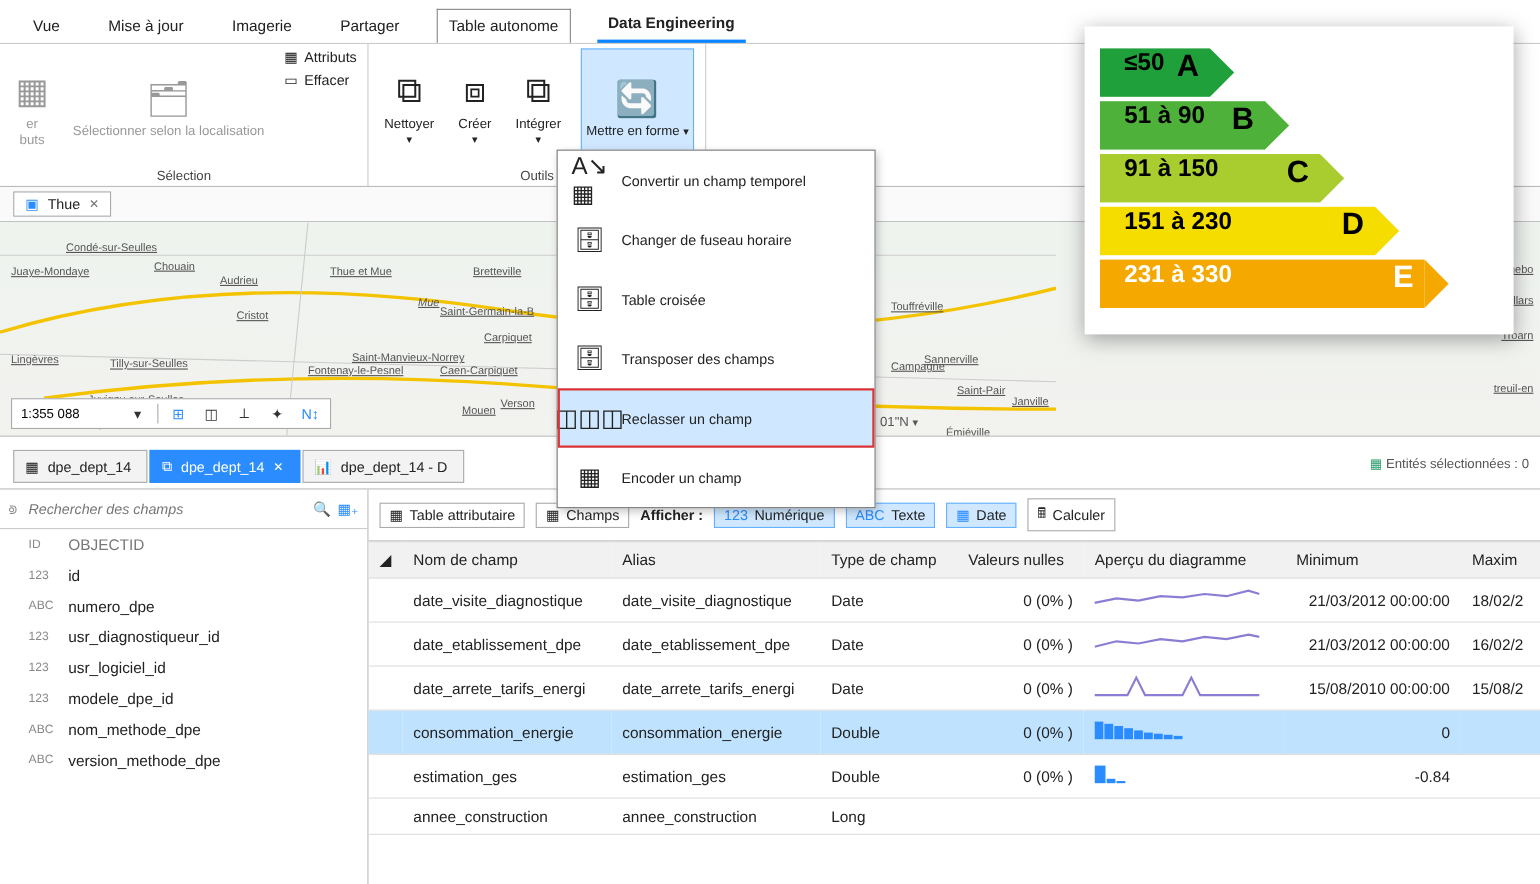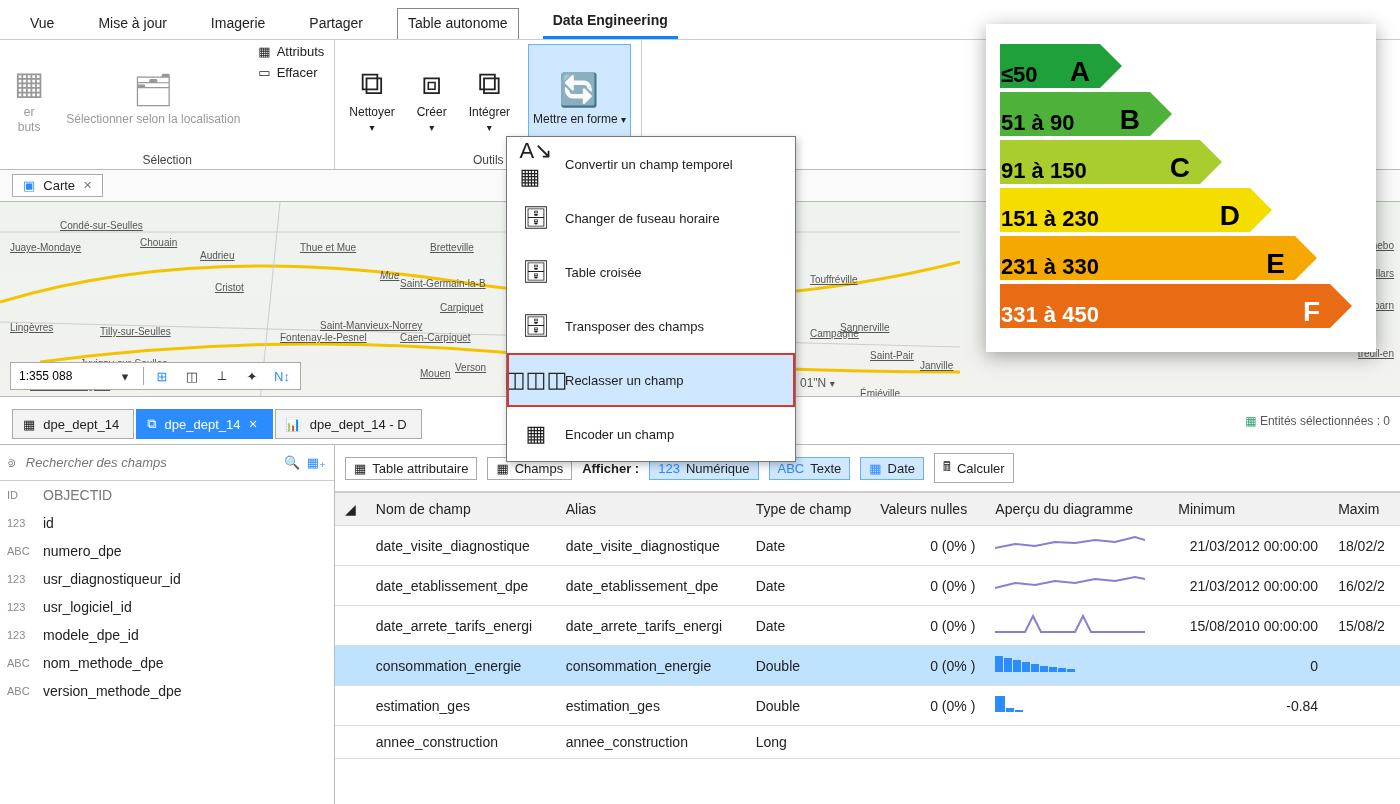--- a/index.html
+++ b/index.html
@@ -26,33 +26,33 @@
 .map-toolbar { position: absolute; left: 10px; bottom: 6px; display: flex; gap: 6px; align-items: center; background: #fff; border: 1px solid #aaa; padding: 2px 6px; }
 .map-toolbar input { width: 90px; border: none; font-size: 12px; padding: 2px; }
 .tool-ico { width: 24px; height: 22px; display: inline-flex; align-items: center; justify-content: center; font-size: 13px; color: #333; }
 .dropdown-menu { position: absolute; top: 136px; left: 506px; width: 290px; background: #fff; border: 1px solid #777; box-shadow: 2px 3px 8px rgba(0,0,0,.25); z-index: 50; }
 .dropdown-menu .mi { display: flex; align-items: center; gap: 12px; padding: 10px 12px; cursor: pointer; }
 .dropdown-menu .mi .ico { width: 34px; height: 34px; display: flex; align-items: center; justify-content: center; font-size: 22px; }
 .dropdown-menu .mi.highlight { background: #cfe8ff; outline: 2px solid #d33; outline-offset: -2px; }
 .status-row { position: absolute; right: 10px; top: 414px; font-size: 12px; color: #555; }
 .energy-overlay { position: absolute; top: 24px; right: 24px; width: 390px; background: #fff; box-shadow: 0 4px 18px rgba(0,0,0,.35); padding: 20px 14px; z-index: 60; }
 .energy-row { display: flex; align-items: center; height: 44px; margin-bottom: 4px; font-weight: 700; font-size: 22px; }
-.energy-bar { height: 100%; display: flex; align-items: flex-end; padding-left: 1px; color: #000; position: relative; }
+.energy-bar { height: 100%; display: flex; align-items: flex-start; padding-left: 22px; color: #000; position: relative; }
 .energy-bar::after { content: ""; position: absolute; right: -22px; top: 0; border-left: 22px solid var(--c); border-top: 22px solid transparent; border-bottom: 22px solid transparent; }
 .energy-letter { font-size: 28px; font-weight: 800; margin-left: 16px; }
 .energy-row:last-child .energy-bar { color: #fff; }
 .bottom { display: flex; height: 360px; position: absolute; left: 0; right: 0; bottom: 0; border-top: 1px solid #bbb; }
 .bottom-tabs { position: absolute; top: -36px; left: 12px; display: flex; gap: 2px; }
 .btab { border: 1px solid #aaa; padding: 6px 14px 6px 10px; background: #f3f3f3; display: flex; gap: 8px; align-items: center; font-size: 13px; }
 .btab.active { background: #2a8cff; color: #fff; border-color: #2a8cff; }
 .field-panel { width: 335px; border-right: 1px solid #bbb; display: flex; flex-direction: column; }
 .field-search { border-bottom: 1px solid #ccc; padding: 6px 8px; display: flex; gap: 6px; align-items: center; }
 .field-search input { flex: 1; border: none; font-style: italic; color: #666; font-size: 13px; padding: 4px; }
 .field-list { flex: 1; overflow: auto; }
-.field-list .row { display: flex; gap: 8px; align-items: center; padding: 6px 7px; font-size: 14px; }
+.field-list .row { display: flex; gap: 8px; align-items: center; padding: 6px 26px; font-size: 14px; }
 .field-list .row.header { color: #777; }
 .ftype { font-size: 11px; color: #888; width: 28px; }
 .right-panel { flex: 1; display: flex; flex-direction: column; }
 .rp-header { display: flex; gap: 10px; align-items: center; padding: 8px 10px; border-bottom: 1px solid #ccc; }
 .rp-header .seg, .rp-header .chip { display: inline-flex; gap: 6px; align-items: center; border: 1px solid #aaa; padding: 3px 8px; font-size: 13px; }
 .rp-header .chip.active { background: #cfe8ff; border-color: #66b2ff; }
 .rp-header .lbl { font-size: 13px; font-weight: bold; }
 .grid { flex: 1; overflow: hidden; }
 .grid table { border-collapse: collapse; width: 100%; }
 .grid th, .grid td { border-bottom: 1px solid #ddd; padding: 8px 10px; font-size: 14px; text-align: left; white-space: nowrap; }
@@ -119,21 +119,21 @@
         </div>
     </div>
     <div class="r-group-label">Outils</div>
   </div>
 
 </div>
 
 <div class="map-tab-strip">
   <span class="map-tab">
     <span style="color:#2a8cff">▣</span>
-    <span>Carte</span>
+    <span>Thue</span>
     <span style="font-size:11px;color:#777">✕</span>
   </span>
 </div>
 
 <div class="map-area">
   <svg width="960" height="200">
     <path d="M0 100 Q200 40 460 80 T960 60" stroke="#f4c300" stroke-width="3" fill="none"></path>
     <path d="M40 160 Q260 130 500 150 T960 170" stroke="#f4c300" stroke-width="3" fill="none"></path>
     <path d="M0 30 L960 30 M0 120 L960 145 M280 0 L260 200 M520 0 L540 200" stroke="#ccc" stroke-width="1" fill="none"></path>
   </svg>
@@ -238,26 +238,20 @@
           <span>151 à 230</span>
           <span class="energy-letter" style="margin-left:auto;margin-right:10px">D</span>
         </div>
       </div>
       <div class="energy-row">
         <div class="energy-bar" style="background:#f5a800;width:295px;--c:#f5a800">
           <span>231 à 330</span>
           <span class="energy-letter" style="margin-left:auto;margin-right:10px">E</span>
         </div>
       </div>
-      <div class="energy-row">
-        <div class="energy-bar" style="background:#e96b13;width:330px;--c:#e96b13">
-          <span>331 à 450</span>
-          <span class="energy-letter" style="margin-left:auto;margin-right:10px">F</span>
-        </div>
-      </div>
     </div>
 </div>
 
 <div class="bottom">
   <div class="bottom-tabs">
     <div class="btab">
         <span>▦</span>
         <span>dpe_dept_14</span>
       </div>
     <div class="btab active">

